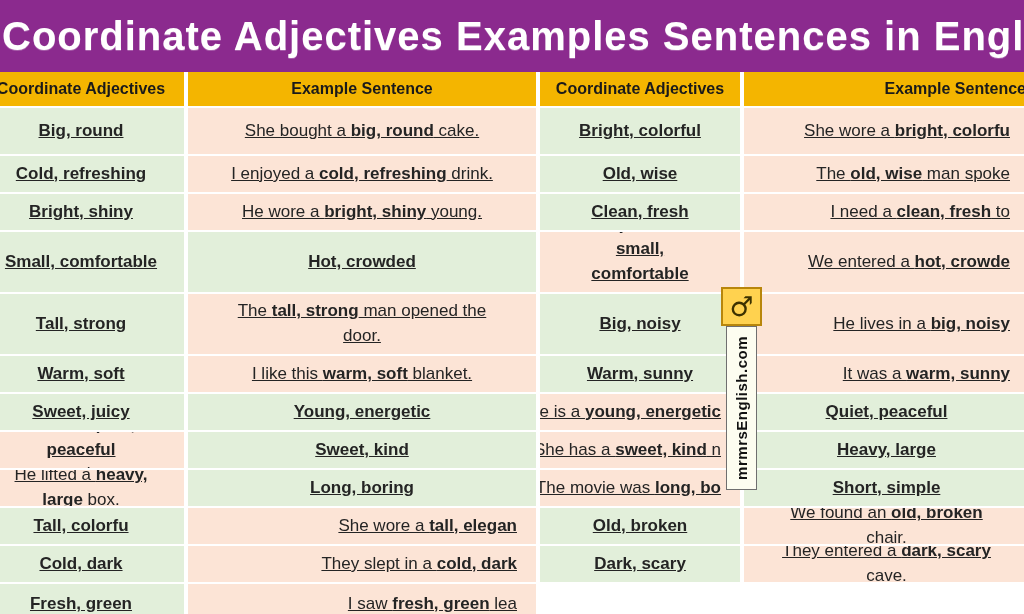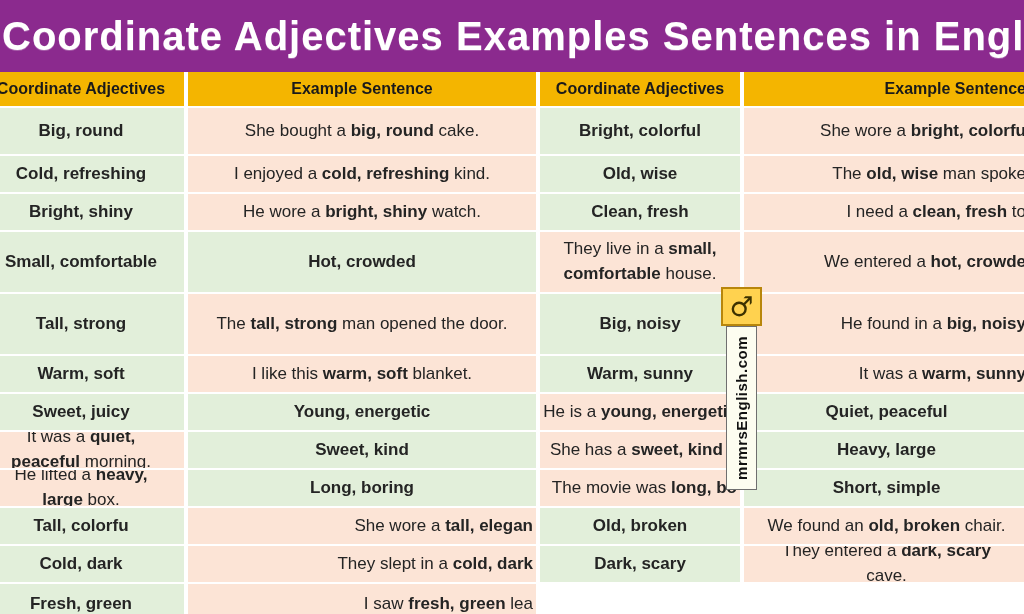--- a/index.html
+++ b/index.html
@@ -26,21 +26,21 @@
     grid-template-columns:206px 348px 200px 285px;
     grid-template-rows:34px 46px 36px 36px 60px 60px repeat(6,36px) 40px;
     column-gap:4px;row-gap:2px;
     background:var(--divider,#ffffff);
   }
   .cell{
     display:flex;align-items:center;justify-content:center;
     text-align:center;font-size:17px;line-height:1.45;
     overflow:hidden;
   }
-  .cell p{margin:0;}
+  .cell p{margin:16px;text-decoration:underline;}
   .head{
     background:var(--header-bg,#F4B500);
     font-weight:700;font-size:16px;color:#1a1a1a;
   }
   .adj{
     background:var(--adjective-bg,#E2EFDA);
     font-weight:700;
   }
   .sent{
     background:var(--sentence-bg,#FCE4D6);
@@ -99,33 +99,33 @@
       <div class="cell adj">
         <p><span>Bright, colorful</span></p>
       </div>
       <div class="cell sent col4">
         <p><span>She wore a </span><b>bright, colorfu</b><span></span></p>
       </div>
       <div class="cell adj">
         <p><span>Cold, refreshing</span></p>
       </div>
       <div class="cell sent">
-        <p><span>I enjoyed a </span><b>cold, refreshing</b><span> kind.</span></p>
+        <p><span>I enjoyed a </span><b>cold, refreshing</b><span> drink.</span></p>
       </div>
       <div class="cell adj">
         <p><span>Old, wise</span></p>
       </div>
       <div class="cell sent col4">
         <p><span>The </span><b>old, wise</b><span> man spoke</span></p>
       </div>
       <div class="cell adj">
         <p><span>Bright, shiny</span></p>
       </div>
       <div class="cell sent">
-        <p><span>He wore a </span><b>bright, shiny</b><span> watch.</span></p>
+        <p><span>He wore a </span><b>bright, shiny</b><span> young.</span></p>
       </div>
       <div class="cell adj">
         <p><span>Clean, fresh</span></p>
       </div>
       <div class="cell sent col4">
         <p><span>I need a </span><b>clean, fresh</b><span> to</span></p>
       </div>
       <div class="cell adj">
         <p><span>Small, comfortable</span></p>
       </div>
@@ -141,21 +141,21 @@
       <div class="cell adj">
         <p><span>Tall, strong</span></p>
       </div>
       <div class="cell sent">
         <p><span>The </span><b>tall, strong</b><span> man opened the door.</span></p>
       </div>
       <div class="cell adj">
         <p><span>Big, noisy</span></p>
       </div>
       <div class="cell sent col4">
-        <p><span>He found in a </span><b>big, noisy</b><span></span></p>
+        <p><span>He lives in a </span><b>big, noisy</b><span></span></p>
       </div>
       <div class="cell adj">
         <p><span>Warm, soft</span></p>
       </div>
       <div class="cell sent">
         <p><span>I like this </span><b>warm, soft</b><span> blanket.</span></p>
       </div>
       <div class="cell adj">
         <p><span>Warm, sunny</span></p>
       </div>

